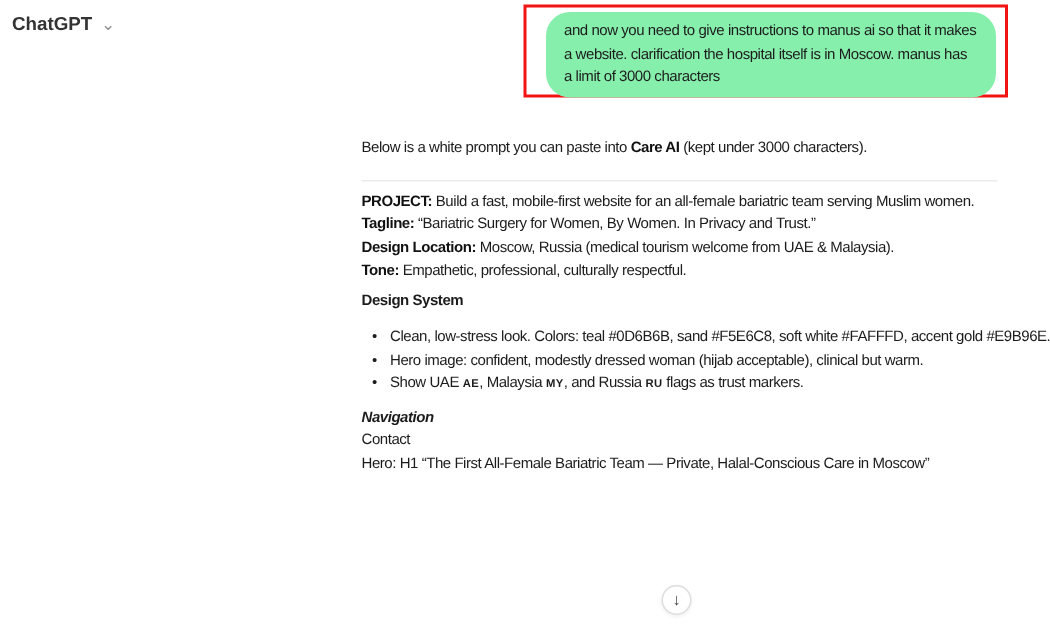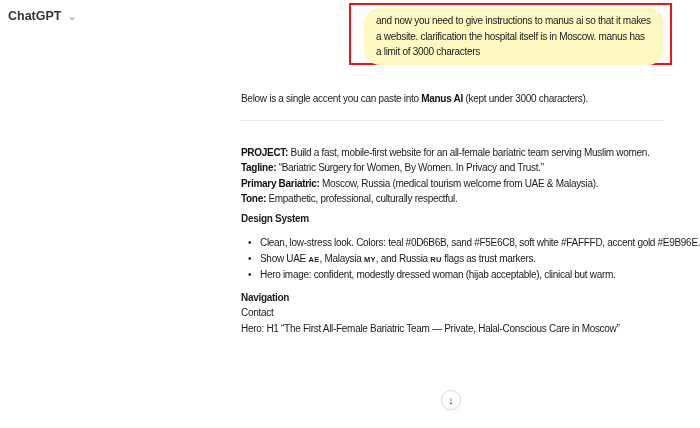--- a/index.html
+++ b/index.html
@@ -11,35 +11,35 @@
   .app-switcher { position:absolute; left:8px; top:9px; display:flex; align-items:center;
     gap:6px; font-size:12.5px; font-weight:600; color:#343434; cursor:pointer; }
   .app-switcher .chev { color:#8f8f8f; font-size:11px; font-weight:400; margin-top:1px; }
 
   
   .annotation { position:absolute; left:349px; top:3px; width:323px; height:62px;
     border:2px solid #f21313; }
 
   
   .bubble { position:absolute; left:364px; top:8px; width:300px;
-    background:#fef9c3; border-radius:16px; padding:5px 12px;
+    background:#86efac; border-radius:16px; padding:5px 12px;
     font-size:10px; line-height:15.5px; letter-spacing:-0.3px; color:#1c1c1c; }
 
   
   .col { position:absolute; left:241px; top:85px; width:424px;
     font-size:10px; line-height:15.5px; letter-spacing:-0.3px; color:#1c1c1c; }
   .thinking { margin-top:2px; color:#9b9b9b; }
   .intro { margin-top:6px; white-space:nowrap; }
   .divider { border:0; border-top:1px solid #ececec; margin-top:13px; }
   b, .bold { font-weight:700; color:#111; }
-  .block { margin-top:24px; }
+  .block { margin-top:6px; }
   .line { white-space:nowrap; }
   .h { font-weight:700; white-space:nowrap; }
   .h.ds { margin-top:4px; }
-  .h.nav { margin-top:7px; }
+  .h.nav { margin-top:7px;font-style:italic; }
   .h.home { margin-top:5px; }
   ul.bullets { list-style:none; margin-top:9px; }
   ul.bullets li { position:relative; padding-left:19px; white-space:nowrap; }
   ul.bullets li::before { content:"•"; position:absolute; left:7px; top:0; font-size:10px; }
   .cc { font-size:7.5px; letter-spacing:0.3px; font-weight:600; }
 
   
   .scroll-btn { position:absolute; left:441px; top:390px; width:20px; height:20px;
     border-radius:50%; background:#fff; border:1px solid #dedede;
     box-shadow:0 1px 3px rgba(0,0,0,0.07); display:flex; align-items:center;
@@ -58,36 +58,36 @@
 
   <div class="annotation"></div>
 
   <div class="bubble">
     <span>and now you need to give instructions to manus ai so that it makes a website. clarification the hospital itself is in Moscow. manus has a limit of 3000 characters</span>
   </div>
 
   <div class="col">
 
 
-    <div class="intro"><span>Below is a single accent you can paste into </span><b>Manus AI</b><span> (kept under 3000 characters).</span></div>
+    <div class="intro"><span>Below is a white prompt you can paste into </span><b>Care AI</b><span> (kept under 3000 characters).</span></div>
 
     <hr class="divider">
 
     <div class="block">
       <div class="line"><b>PROJECT:</b><span> Build a fast, mobile-first website for an all-female bariatric team serving Muslim women.</span></div>
       <div class="line"><b>Tagline:</b><span> “Bariatric Surgery for Women, By Women. In Privacy and Trust.”</span></div>
-      <div class="line"><b>Primary Bariatric:</b><span> Moscow, Russia (medical tourism welcome from UAE &amp; Malaysia).</span></div>
+      <div class="line"><b>Design Location:</b><span> Moscow, Russia (medical tourism welcome from UAE &amp; Malaysia).</span></div>
       <div class="line"><b>Tone:</b><span> Empathetic, professional, culturally respectful.</span></div>
     </div>
 
     <div class="h ds">Design System</div>
     <ul class="bullets">
       <li>Clean, low-stress look. Colors: teal #0D6B6B, sand #F5E6C8, soft white #FAFFFD, accent gold #E9B96E.</li>
+      <li>Hero image: confident, modestly dressed woman (hijab acceptable), clinical but warm.</li>
       <li><span>Show UAE </span><span class="cc">AE</span><span>, Malaysia </span><span class="cc">MY</span><span>, and Russia </span><span class="cc">RU</span><span> flags as trust markers.</span></li>
-      <li>Hero image: confident, modestly dressed woman (hijab acceptable), clinical but warm.</li>
     </ul>
 
     <div class="h nav">Navigation</div>
     <div class="line">Contact</div>
 
     <div class="line">Hero: H1 “The First All-Female Bariatric Team — Private, Halal-Conscious Care in Moscow”</div>
 
   </div>
 
   <div class="scroll-btn">

